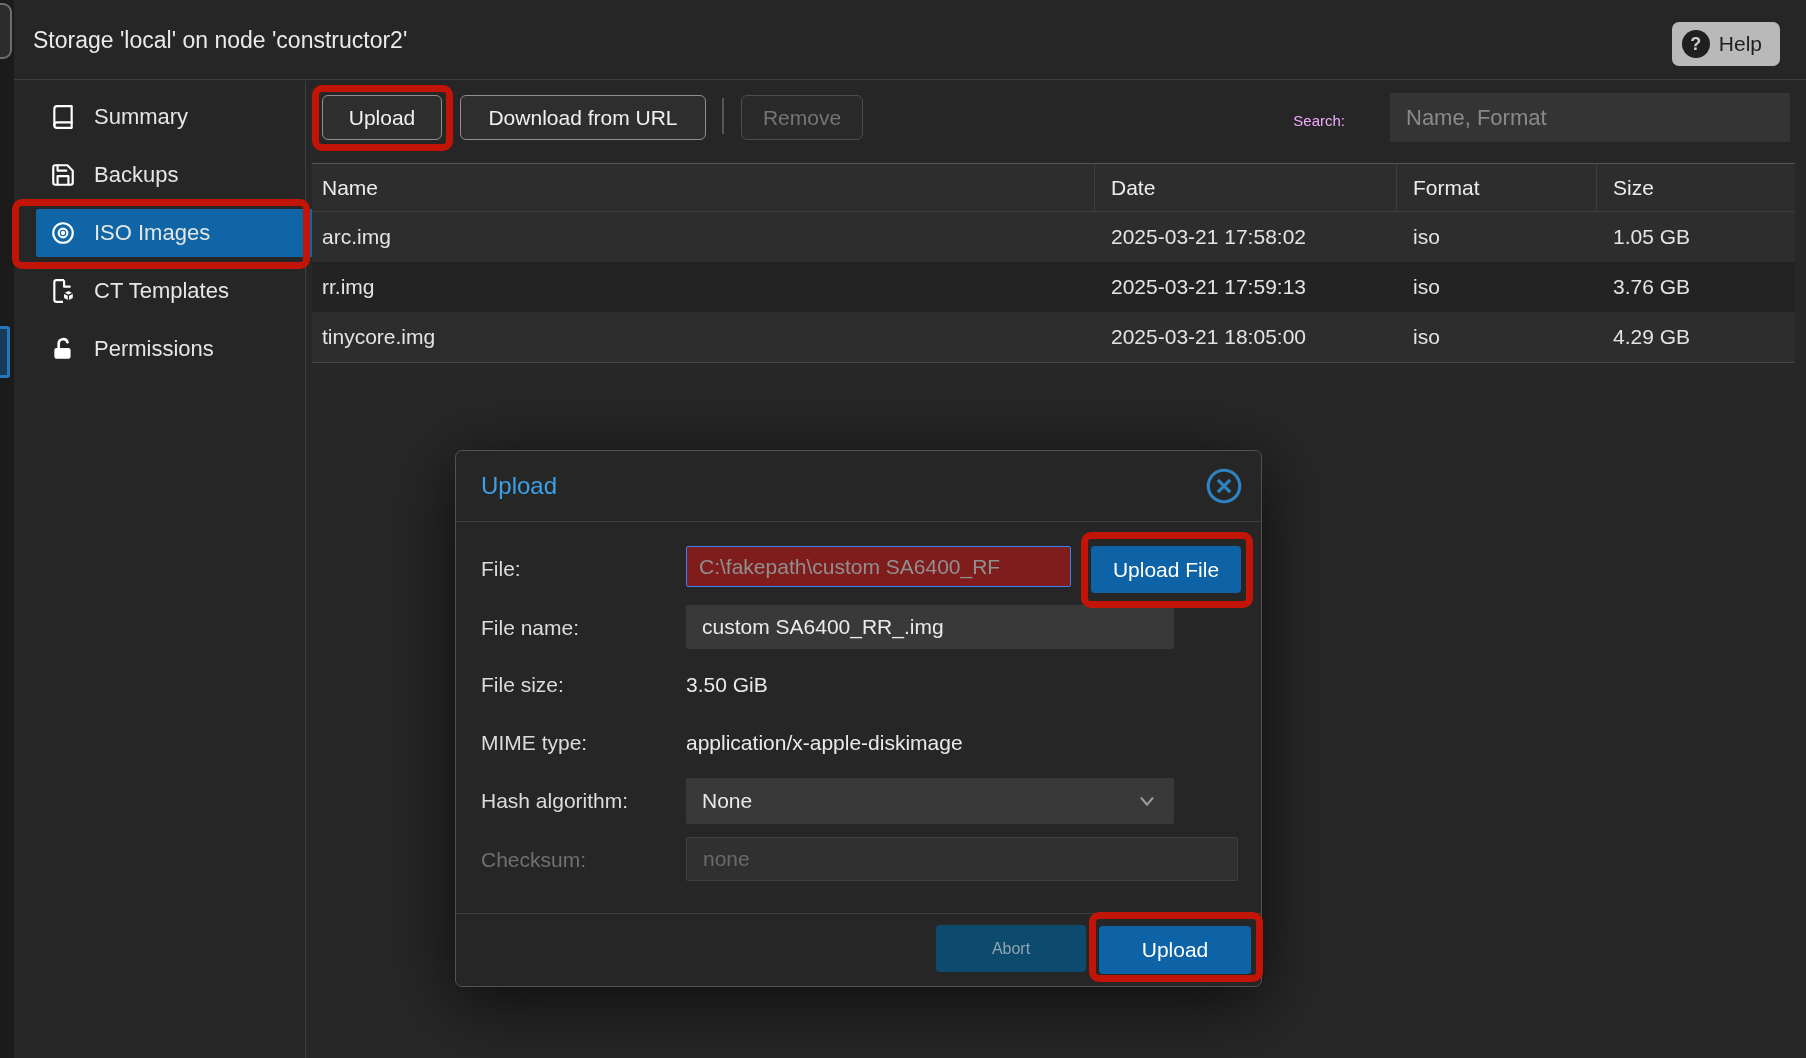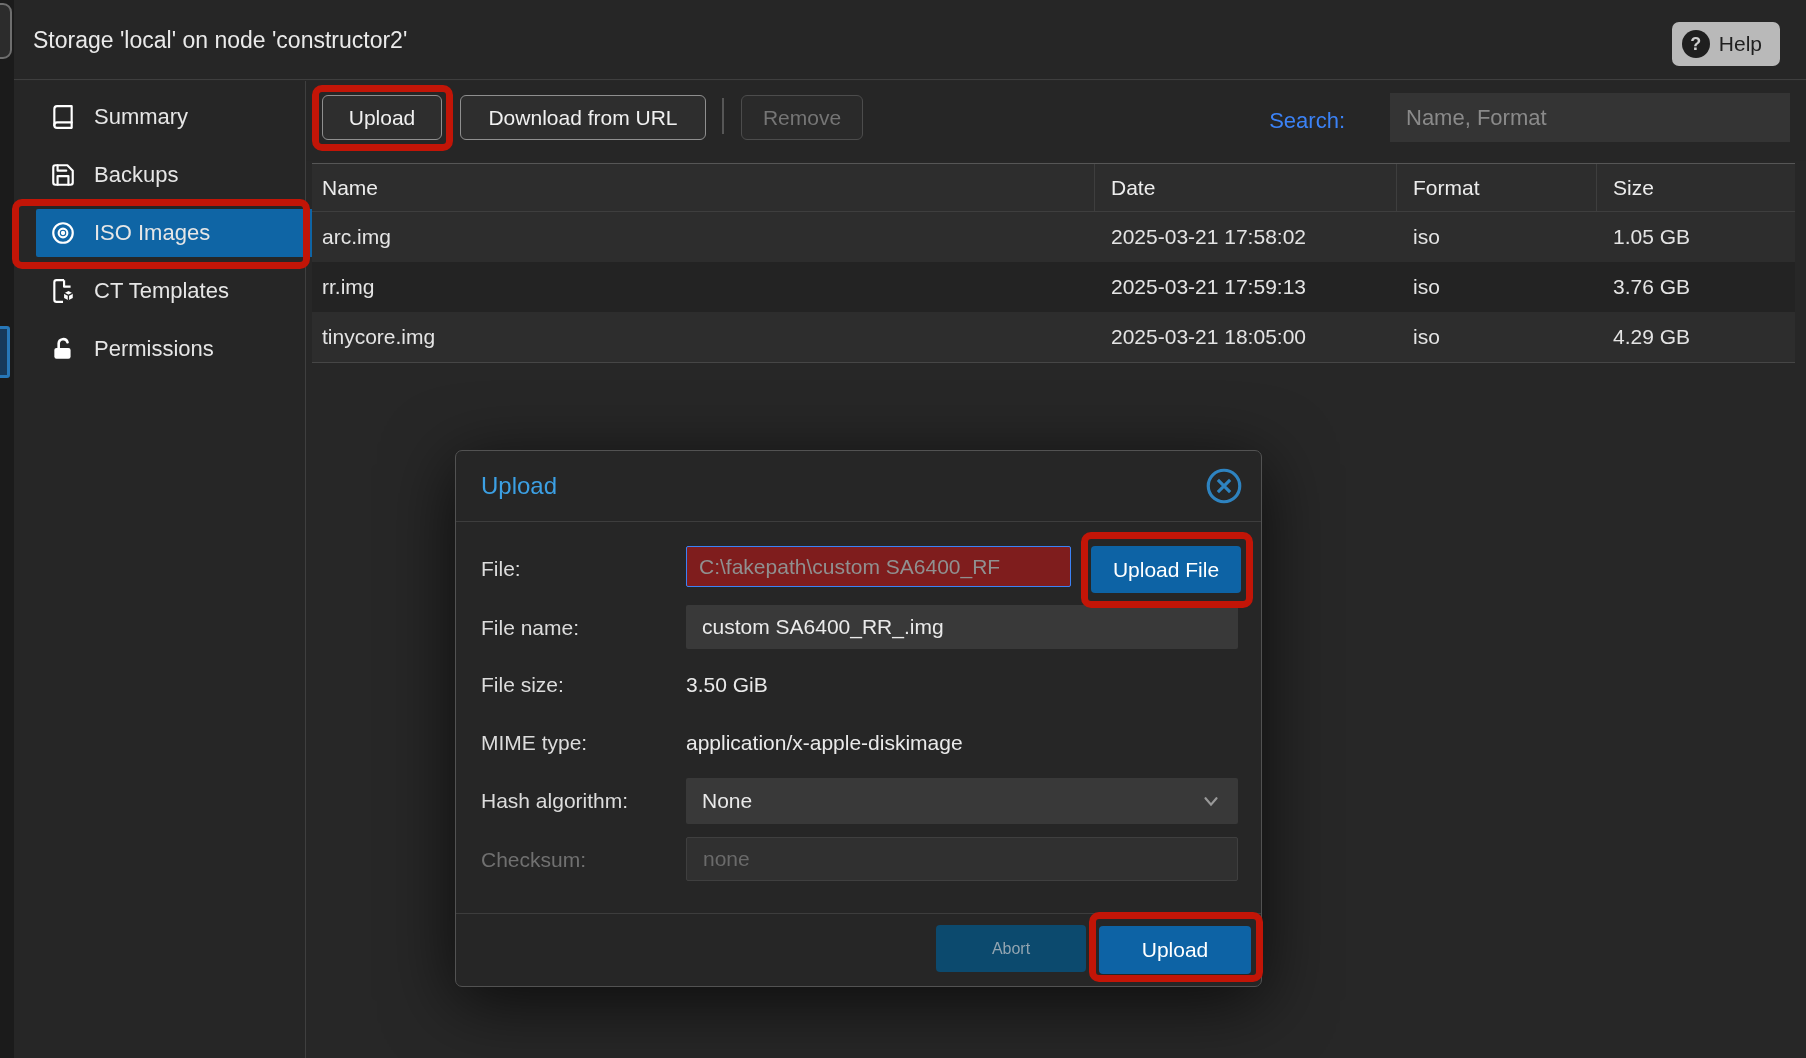--- a/index.html
+++ b/index.html
@@ -33,21 +33,21 @@
   .side-item.selected { background:#0f65a5; border-radius:2px; }
   .side-item svg { flex:0 0 auto; }
   
   .toolbar { position:absolute; left:306px; top:81px; width:1500px; height:80px; background:#262626; }
   .tb-btn { position:absolute; top:14px; height:45px; background:#2e2e2e;
     border:1px solid #8f8f8f; border-radius:6px; color:#f0f0f0; font-size:21px;
     display:flex; align-items:center; justify-content:center; cursor:pointer; }
   .tb-btn.disabled { border-color:#4c4c4c; color:#757575; background:#2a2a2a; }
   .tb-sep { position:absolute; top:17px; width:2px; height:36px; background:#565656; }
   .search-label { position:absolute; top:0; height:80px; line-height:80px; right:461px;
-    font-size:22px; color:#3b82f6; }
+    font-size:15px; color:#f0abfc; }
   .search-input { position:absolute; right:16px; top:12px; width:400px; height:49px;
     background:#343434; border:none; outline:none; color:#e6e6e6; font-size:22px;
     font-family:"Liberation Sans", sans-serif; padding:0 16px; }
   .search-input::placeholder { color:#8a8a8a; }
   
   .grid { position:absolute; left:312px; top:163px; width:1483px; }
   .grid-header { display:grid; grid-template-columns:783px 302px 200px 198px;
     height:49px; background:#2d2d2d; border-top:1px solid #565656; border-bottom:1px solid #3e3e3e; }
   .grid-header > div { display:flex; align-items:center; padding-left:16px;
     font-size:21px; color:#ececec; border-right:1px solid #3e3e3e; cursor:pointer; }
@@ -71,21 +71,21 @@
   .dlg-hr { position:absolute; left:0; width:100%; height:1px; background:#3d3d3d; }
   .dlg-label { position:absolute; left:25px; height:46px; line-height:46px; font-size:21px; color:#dcdcdc; }
   .dlg-label.disabled { color:#707070; }
   .dlg-value { position:absolute; left:230px; height:46px; line-height:46px; font-size:21px; color:#eaeaea; }
   .file-input { position:absolute; left:230px; top:95px; width:385px; height:41px;
     background:#7f1d1d; border:1px solid #3b82f6; border-radius:2px; color:#909090;
     font-size:21px; font-family:"Liberation Sans", sans-serif; padding:0 12px; outline:none;
     white-space:nowrap; overflow:hidden; }
   .blue-btn { position:absolute; background:#0d63a5; border-radius:4px; color:#ffffff;
     font-size:21px; display:flex; align-items:center; justify-content:center; cursor:pointer; }
-  .boxfield { position:absolute; left:230px; width:552px; background:#393939; border-radius:2px;
+  .boxfield { position:absolute; left:230px; width:488px; background:#393939; border-radius:2px;
     font-size:21px; color:#eaeaea; display:flex; align-items:center; padding:0 16px; }
   .combo { cursor:pointer; justify-content:space-between; }
   .checksum-input { position:absolute; left:230px; top:386px; width:552px; height:44px;
     background:#303030; border:1px solid #3f3f3f; border-radius:2px; color:#9a9a9a;
     font-size:21px; font-family:"Liberation Sans", sans-serif; padding:0 16px; outline:none; }
   .checksum-input::placeholder { color:#6a6a6a; }
   .abort-btn { position:absolute; left:480px; top:474px; width:150px; height:47px;
     background:#0c4a6e; border-radius:4px; color:#93a5b1; font-size:16px;
     display:flex; align-items:center; justify-content:center; cursor:pointer; }
 </style>

